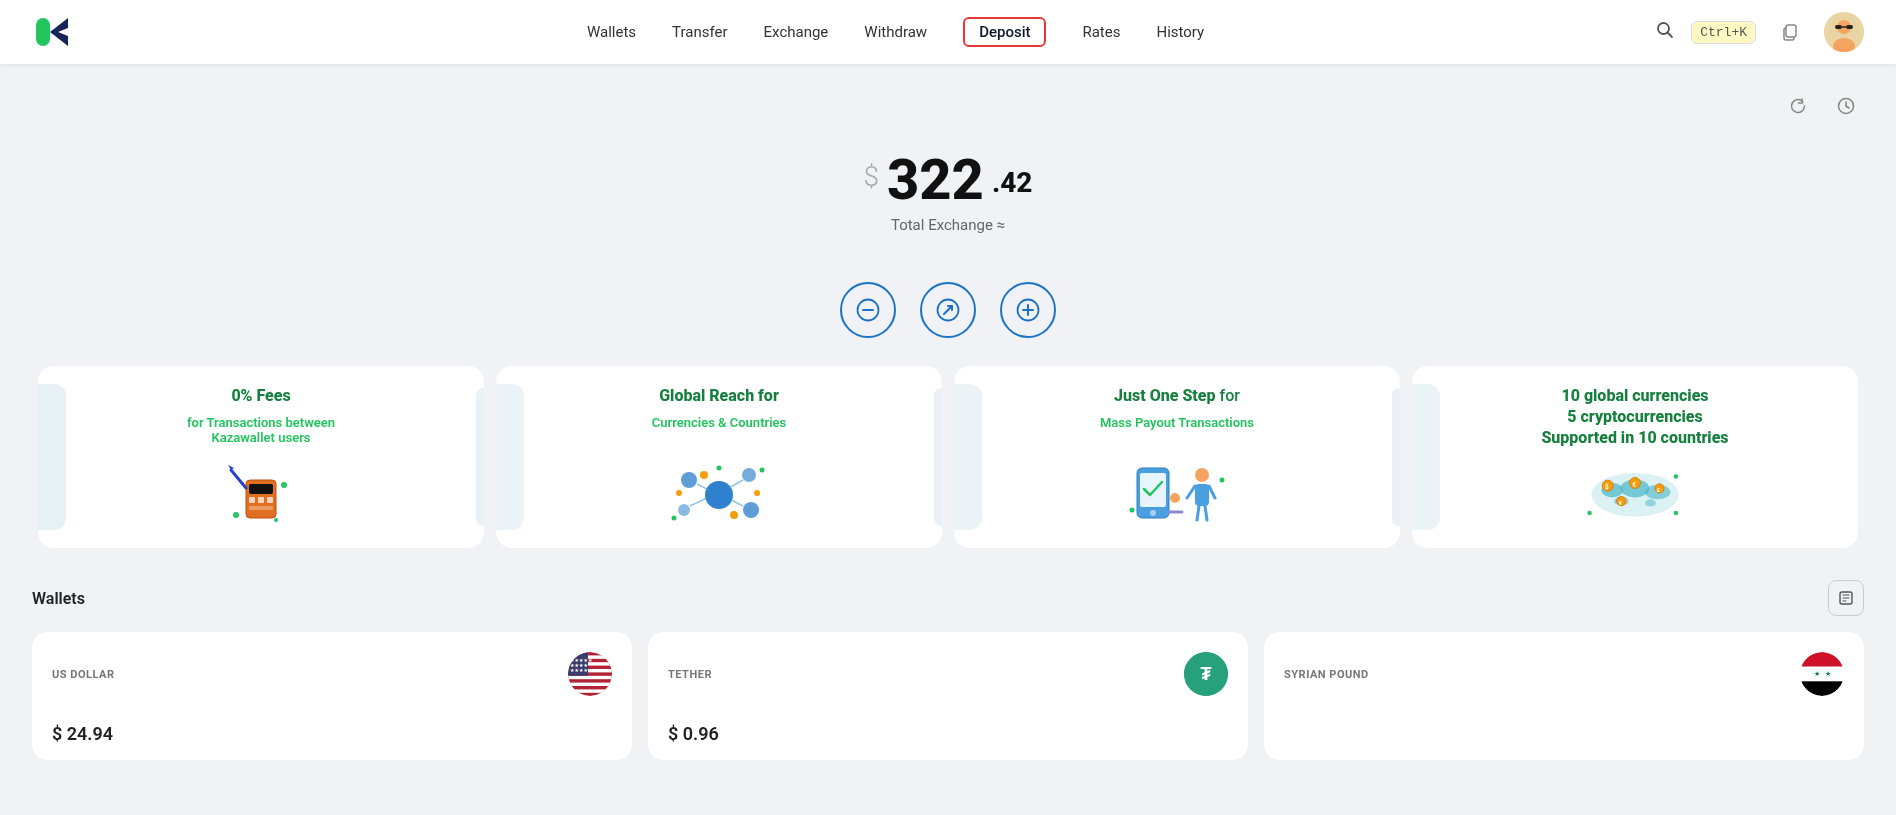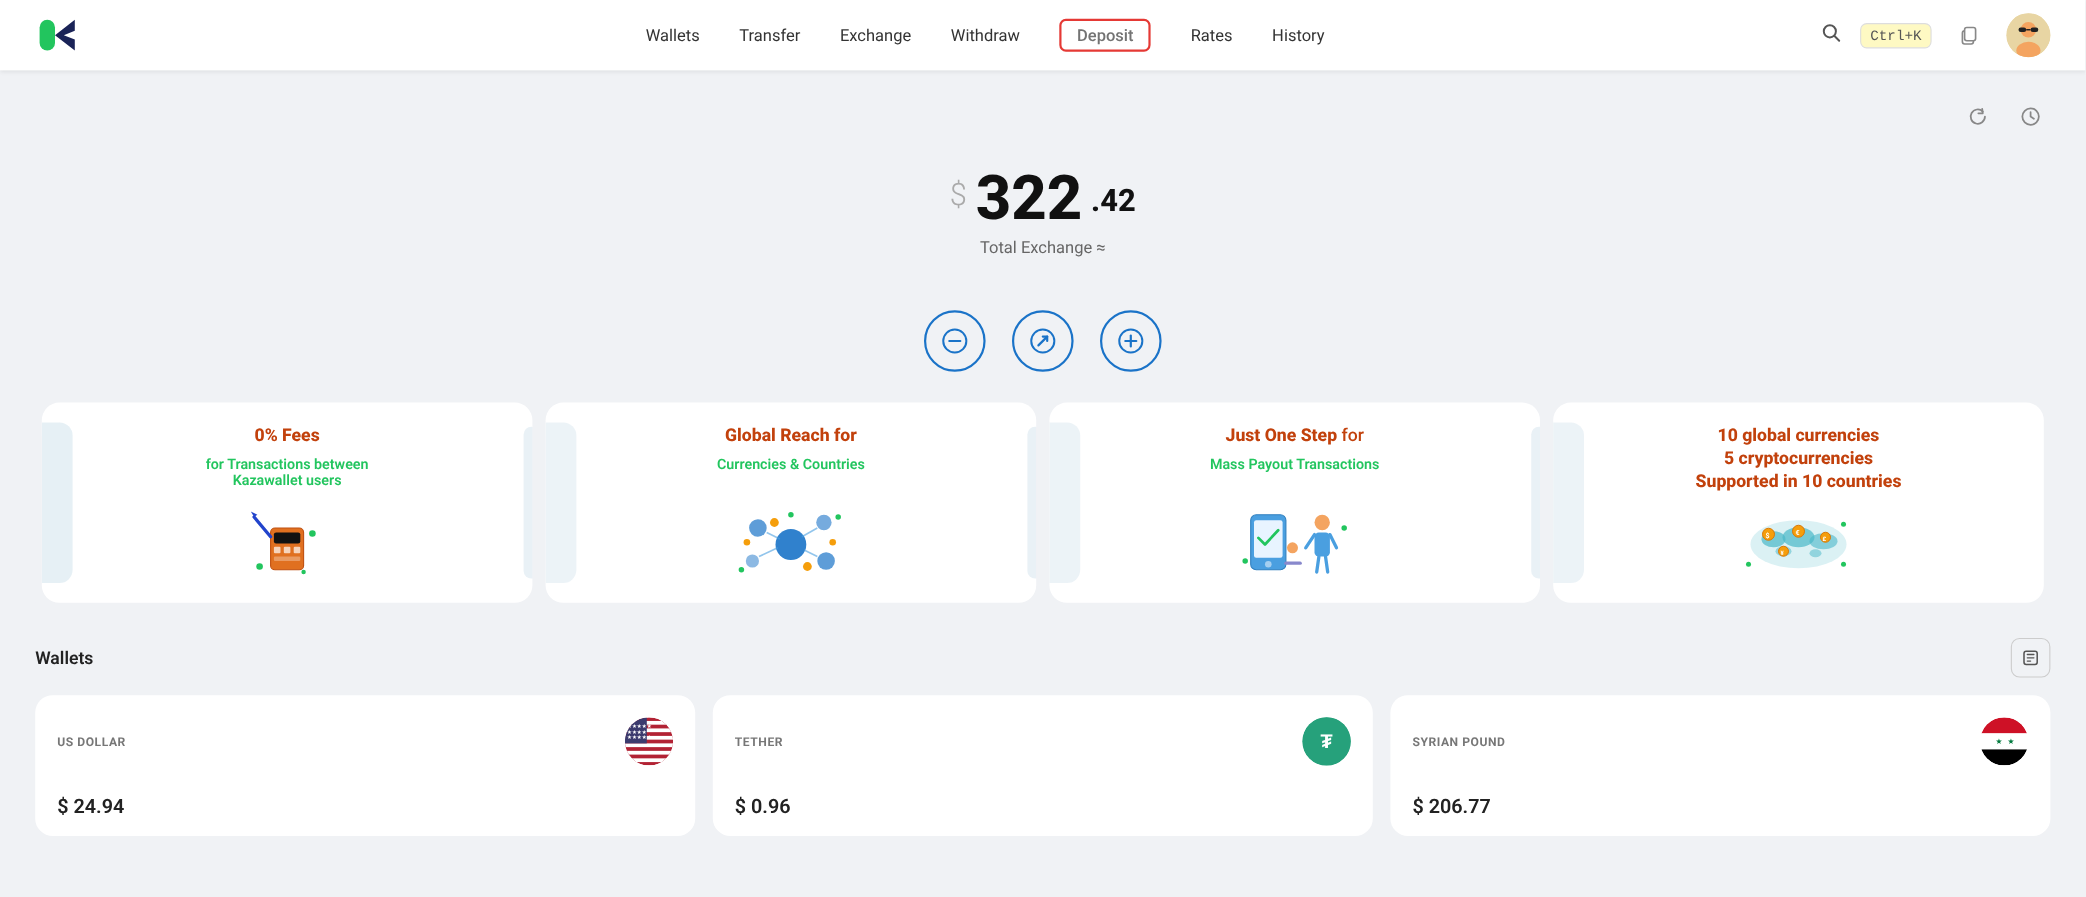--- a/index.html
+++ b/index.html
@@ -41,21 +41,21 @@
       font-size: 15px;
       color: #333;
       text-decoration: none;
       cursor: pointer;
       padding: 4px 0;
     }
     .nav-link.deposit {
       border: 2px solid #e53935;
       border-radius: 6px;
       padding: 4px 14px;
-      color: #737373;
+      color: #0f172a;
       font-weight: 500;
     }
     .nav-right {
       display: flex;
       align-items: center;
       gap: 16px;
       margin-left: auto;
     }
     .search-icon-btn {
       background: none;
@@ -202,21 +202,21 @@
       min-height: 180px;
       display: flex;
       flex-direction: column;
       align-items: center;
       justify-content: flex-start;
       margin: 0 6px;
     }
     .promo-title {
       font-size: 16px;
       font-weight: 800;
-      color: #c2410c;
+      color: #15803d;
       line-height: 1.3;
       margin-bottom: 8px;
     }
     .promo-subtitle {
       font-size: 13px;
       color: #22c55e;
       font-weight: 600;
       margin-bottom: 10px;
     }
     .promo-img {
@@ -605,19 +605,18 @@
                 <rect x="0" y="0" width="44" height="14.7" fill="#ce1126"></rect>
                 <rect x="0" y="14.7" width="44" height="14.7" fill="#fff"></rect>
                 <rect x="0" y="29.3" width="44" height="14.7" fill="#000"></rect>
 
                 <text x="14" y="24" font-size="7" fill="#007a3d">★</text>
                 <text x="25" y="24" font-size="7" fill="#007a3d">★</text>
               </g>
             </svg>
           </div>
         </div>
-        <div class="wallet-amount">$ 206.77</div>
       </div>
 
     </div>
   </div>
 
 </div>
 
 </body></html>

